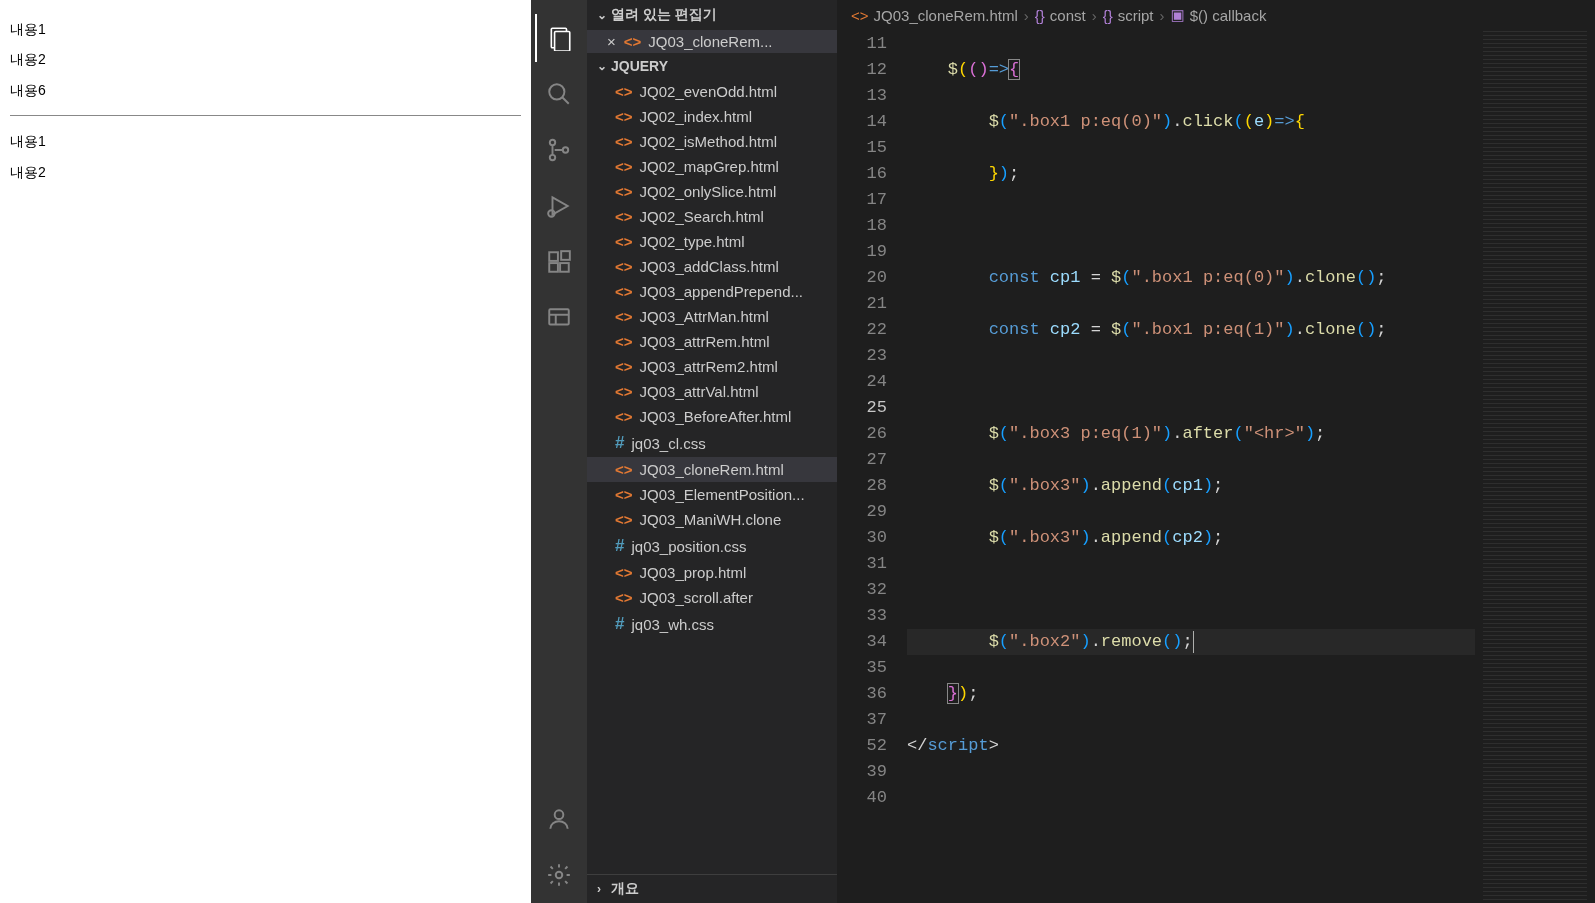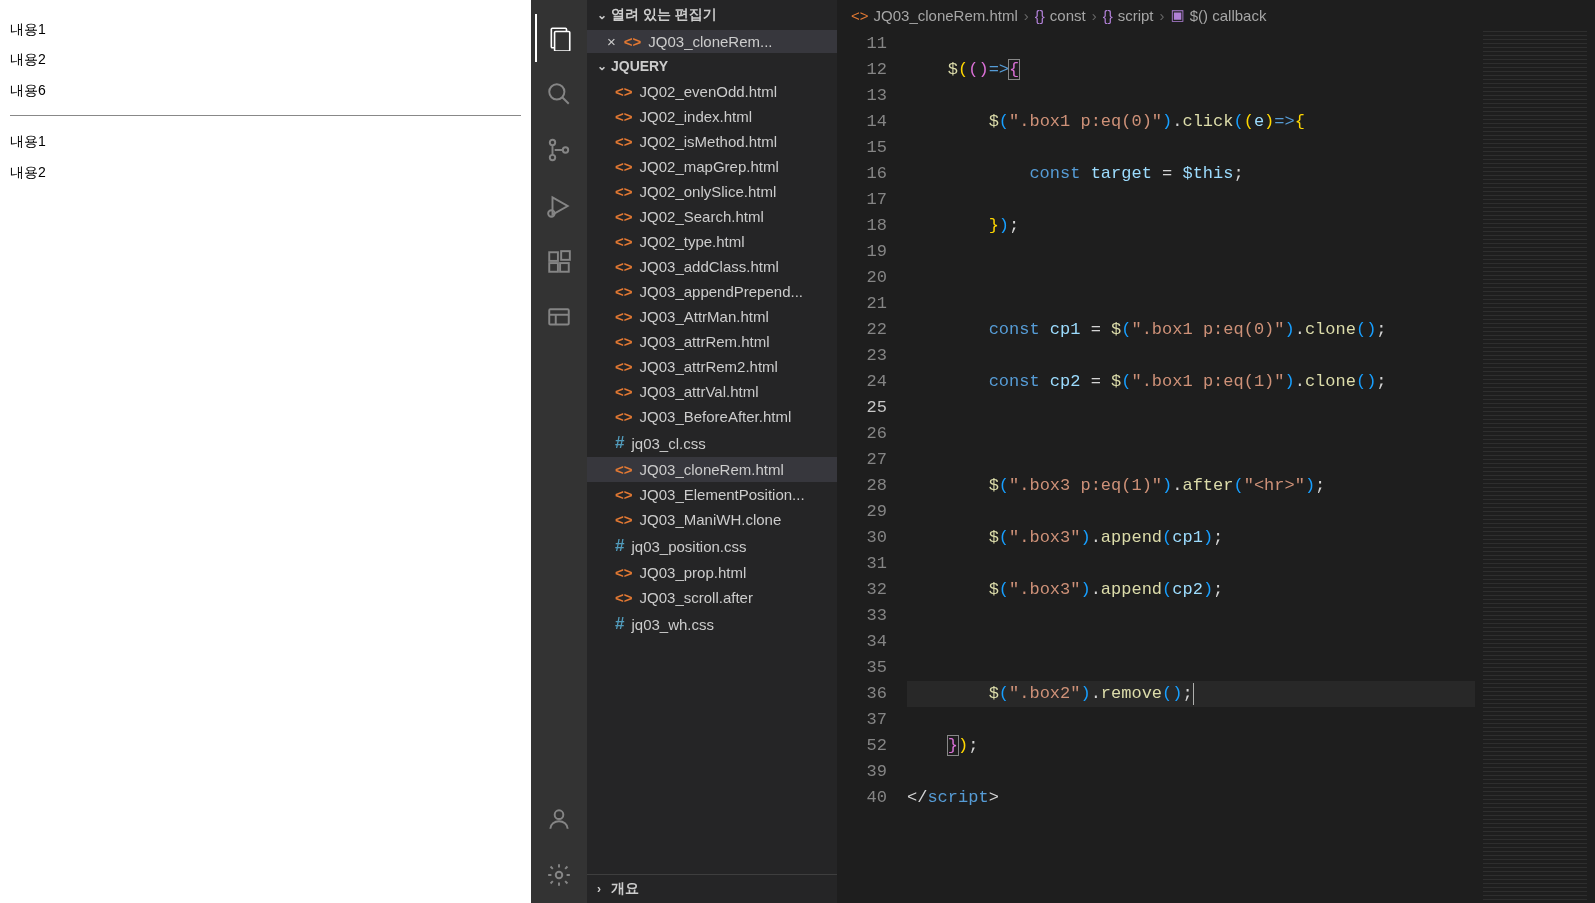--- a/index.html
+++ b/index.html
@@ -466,21 +466,20 @@
         <div>35</div>
         <div>36</div>
         <div>37</div>
         <div>52</div>
         <div>39</div>
         <div>40</div>
       </div>
     <div class="code">
 <div class="code-line">    <span class="tok-fn">$</span><span class="tok-brack3">(</span><span class="tok-brack">(</span><span class="tok-brack">)</span><span class="tok-kw">=&gt;</span><span class="bracket-match tok-brack">{</span></div>
 <div class="code-line">        <span class="tok-fn">$</span><span class="tok-brack2">(</span><span class="tok-str">".box1 p:eq(0)"</span><span class="tok-brack2">)</span>.<span class="tok-fn">click</span><span class="tok-brack2">(</span><span class="tok-brack3">(</span><span class="tok-var">e</span><span class="tok-brack3">)</span><span class="tok-kw">=&gt;</span><span class="tok-brack3">{</span></div>
-<div class="code-line">            <span class="tok-kw">const</span> <span class="tok-var">target</span> = <span class="tok-var">$this</span>;</div>
 <div class="code-line">        <span class="tok-brack3">}</span><span class="tok-brack2">)</span>;</div>
 <div class="code-line"></div>
 <div class="code-line">        <span class="tok-kw">const</span> <span class="tok-var">cp1</span> = <span class="tok-fn">$</span><span class="tok-brack2">(</span><span class="tok-str">".box1 p:eq(0)"</span><span class="tok-brack2">)</span>.<span class="tok-fn">clone</span><span class="tok-brack2">(</span><span class="tok-brack2">)</span>;</div>
 <div class="code-line">        <span class="tok-kw">const</span> <span class="tok-var">cp2</span> = <span class="tok-fn">$</span><span class="tok-brack2">(</span><span class="tok-str">".box1 p:eq(1)"</span><span class="tok-brack2">)</span>.<span class="tok-fn">clone</span><span class="tok-brack2">(</span><span class="tok-brack2">)</span>;</div>
 <div class="code-line"></div>
 <div class="code-line">        <span class="tok-fn">$</span><span class="tok-brack2">(</span><span class="tok-str">".box3 p:eq(1)"</span><span class="tok-brack2">)</span>.<span class="tok-fn">after</span><span class="tok-brack2">(</span><span class="tok-str">"&lt;hr&gt;"</span><span class="tok-brack2">)</span>;</div>
 <div class="code-line">        <span class="tok-fn">$</span><span class="tok-brack2">(</span><span class="tok-str">".box3"</span><span class="tok-brack2">)</span>.<span class="tok-fn">append</span><span class="tok-brack2">(</span><span class="tok-var">cp1</span><span class="tok-brack2">)</span>;</div>
 <div class="code-line">        <span class="tok-fn">$</span><span class="tok-brack2">(</span><span class="tok-str">".box3"</span><span class="tok-brack2">)</span>.<span class="tok-fn">append</span><span class="tok-brack2">(</span><span class="tok-var">cp2</span><span class="tok-brack2">)</span>;</div>
 <div class="code-line"></div>
 <div class="code-line current">        <span class="tok-fn">$</span><span class="tok-brack2">(</span><span class="tok-str">".box2"</span><span class="tok-brack2">)</span>.<span class="tok-fn">remove</span><span class="tok-brack2">(</span><span class="tok-brack2">)</span>;<span class="tok-cursor"></span></div>

